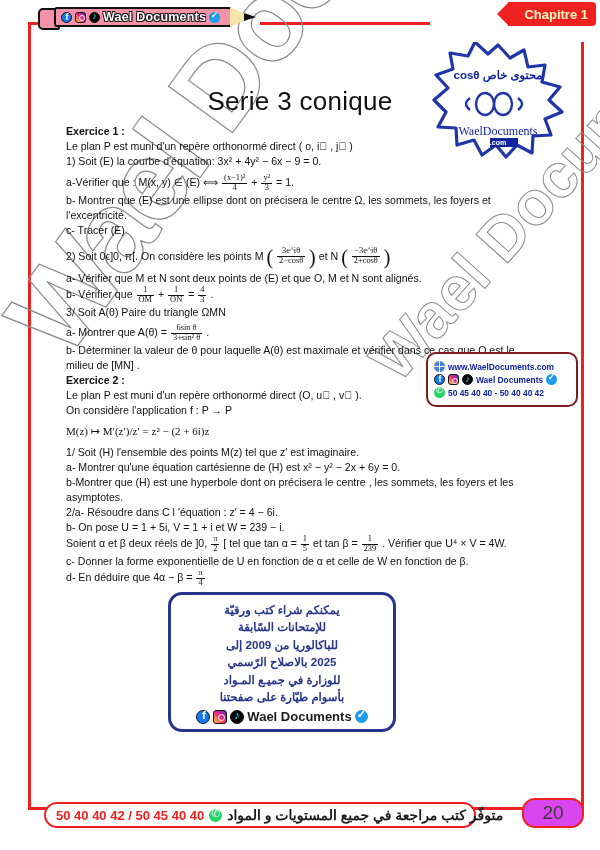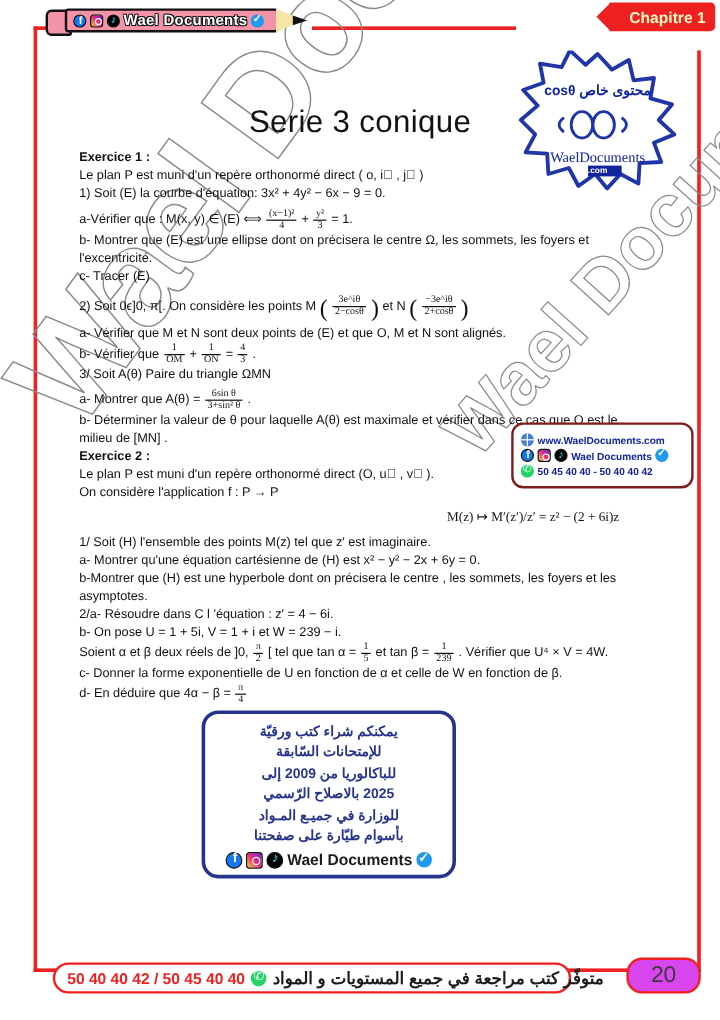--- a/index.html
+++ b/index.html
@@ -125,21 +125,21 @@
   }
 
   
   .content{
     position:absolute;left:66px;top:124px;width:450px;
     font-size:10.6px;color:#111;line-height:1.42;
   }
   .content div{white-space:normal;}
   .bold{font-weight:bold;}
   .mthn{font-family:"Liberation Serif",serif;font-style:normal;font-size:11px;}
-  .centered{text-align:right;margin:6px 0 6px 0;}
+  .centered{text-align:left;margin:6px 0 6px 0;}
   .frac{display:inline-block;vertical-align:-0.45em;text-align:center;
         font-family:"Liberation Serif",serif;font-size:8.4px;line-height:1.05;margin:0 1px;}
   .frac .num{display:block;padding:0 2px;}
   .frac .den{display:block;border-top:0.9px solid #111;padding:0 2px;}
   .paren{font-size:20px;font-family:"Liberation Serif",serif;vertical-align:-0.22em;font-weight:300;}
 
   
   .contact{
     position:absolute;right:22px;top:352px;width:152px;
     border:2px solid #7f1d1d;border-radius:10px;background:#fff;
@@ -149,21 +149,21 @@
   .crow .t{font-size:8.4px;font-weight:bold;color:#12239e;white-space:nowrap;}
   .globe{width:11px;height:11px;border-radius:50%;background:#4a7fd6;flex:none;
          position:relative;overflow:hidden;}
   .globe::after{content:"";position:absolute;left:5px;top:0;width:1px;height:11px;background:#fff;}
   .globe::before{content:"";position:absolute;left:0;top:5px;width:11px;height:1px;background:#fff;}
   .wa{width:11px;height:11px;border-radius:50%;background:#25d366;flex:none;position:relative;}
   .wa::after{content:"✆";position:absolute;left:1.6px;top:-1.6px;color:#fff;font-size:9px;}
 
   
   .promo{
-    position:absolute;left:168px;top:592px;width:212px;height:140px;
+    position:absolute;left:168px;top:592px;width:228px;height:140px;
     border:3px solid #26348b;border-radius:14px;background:#fff;
     padding:6px 8px;box-sizing:border-box;text-align:center;direction:rtl;
   }
   .promo .ln{
     font-size:11.6px;font-weight:bold;color:#26348b;line-height:1.5;
     white-space:nowrap;
   }
   .promo-foot{
     display:flex;align-items:center;justify-content:center;gap:3px;
     direction:ltr;margin-top:4px;

